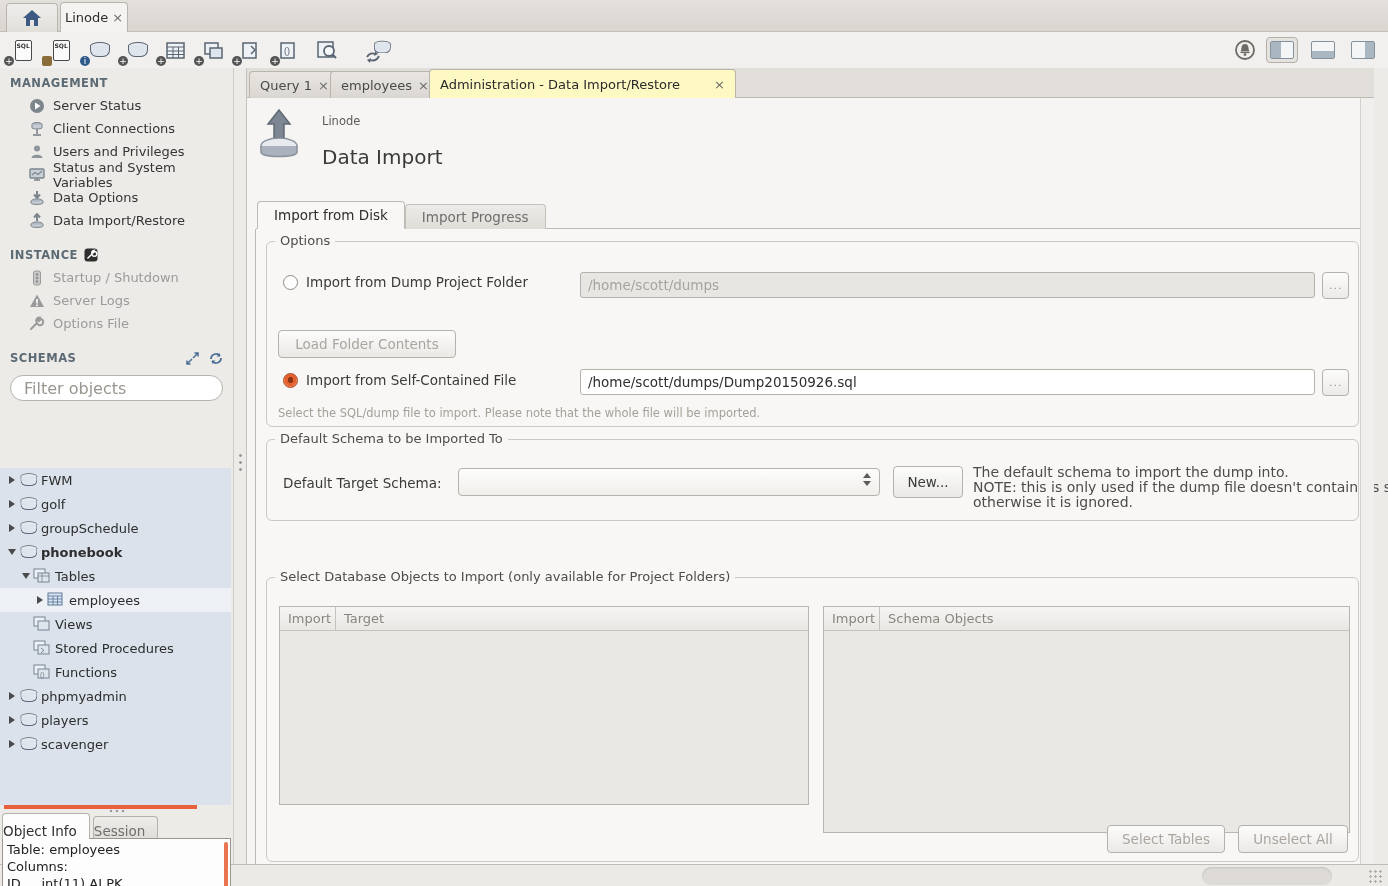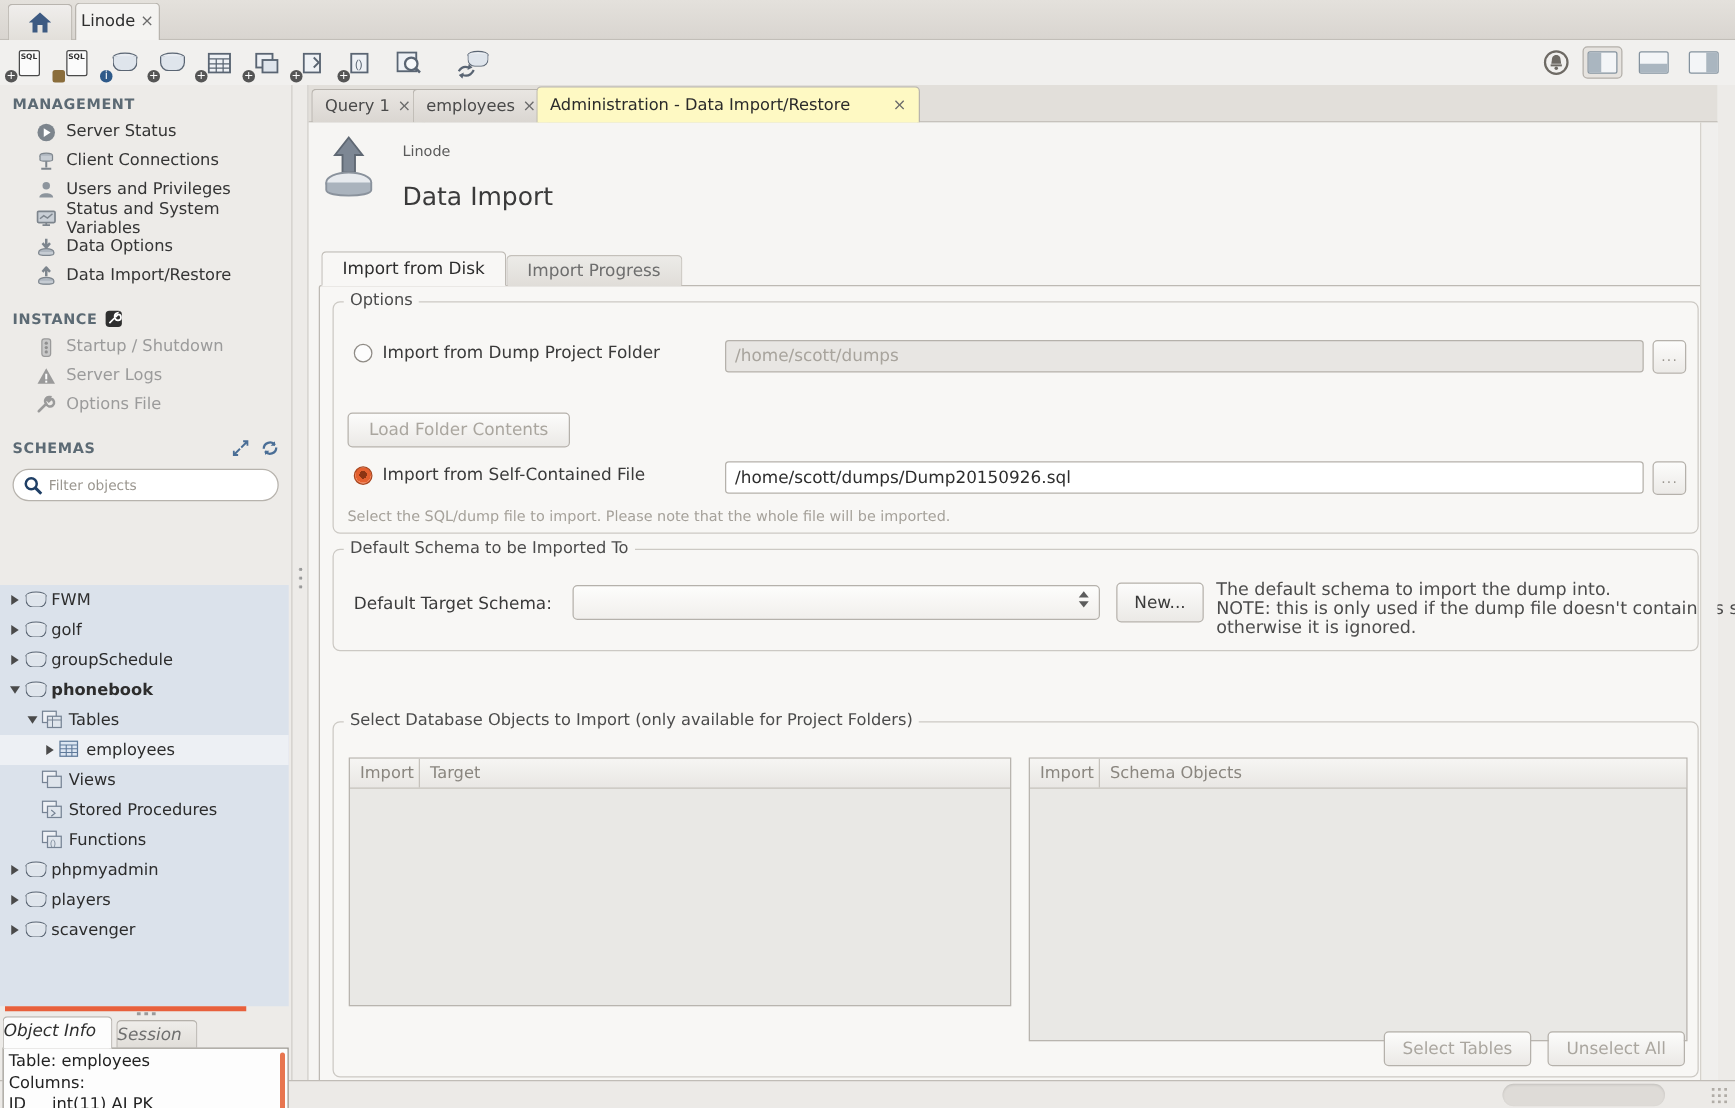--- a/index.html
+++ b/index.html
@@ -30,39 +30,39 @@
 
   
   .sidebar { position:absolute; left:0; top:68px; width:233px; height:796px; background:#edebe8; }
   .side-section-header { display:flex; align-items:center; justify-content:space-between; padding:8px 10px 4px 10px; color:#5c6a74; font-size:11.5px; font-weight:bold; letter-spacing:0.5px; }
   .side-item { display:flex; align-items:center; gap:8px; height:23px; padding-left:28px; color:#353535; cursor:pointer; }
   .side-item.disabled { color:#9b9b9b; cursor:default; }
   .side-icon { width:17px; height:17px; flex:0 0 17px; display:flex; align-items:center; justify-content:center; }
   .hdr-icons { display:flex; gap:10px; }
 
   .filter-box { margin:6px 10px 6px 10px; height:26px; background:#fff; border:1px solid #b7b3ad; border-radius:13px; display:flex; align-items:center; padding:0 8px; gap:5px; }
-  .filter-box input { border:none; outline:none; flex:1; font-size:11px; color:#444; background:transparent; font-family:inherit; }
+  .filter-box input { border:none; outline:none; flex:1; font-size:16px; color:#444; background:transparent; font-family:inherit; }
   .filter-box input::placeholder { color:#9a968f; }
 
   .schema-tree { position:absolute; left:0; top:400px; width:231px; height:337px; background:#dbe2eb; overflow:hidden; }
   .tree-row { display:flex; align-items:center; height:24px; font-size:13px; color:#2d2d2d; cursor:pointer; }
   .tree-row.selected { background:#edf0f4; }
   .tree-row.bold { font-weight:bold; }
   .tw { width:13px; flex:0 0 13px; display:flex; align-items:center; justify-content:center; }
   .tri-r { width:0; height:0; border-left:6px solid #4a4a4a; border-top:4px solid transparent; border-bottom:4px solid transparent; }
   .tri-d { width:0; height:0; border-top:6px solid #4a4a4a; border-left:4px solid transparent; border-right:4px solid transparent; }
   .t-icon { width:18px; height:16px; margin:0 4px 0 1px; flex:0 0 18px; }
   .lvl0 { padding-left:5px; } .lvl1 { padding-left:19px; } .lvl2 { padding-left:33px; }
 
   .orange-line { position:absolute; left:4px; top:737px; width:193px; height:4px; background:#e8603c; }
   .splitter-dots { position:absolute; left:108px; top:741px; width:18px; height:4px;
      background:radial-gradient(circle 1.5px, #9a9a9a 1.4px, transparent 1.6px) 0 0/6px 4px repeat-x; }
 
   .info-tabs { position:absolute; left:2px; top:745px; height:26px; display:flex; gap:3px; }
-  .info-tab { padding:3px 12px 0 0; height:26px; font-size:13.5px; display:flex; align-items:flex-start; border:1px solid #b5b1ab; border-bottom:none; border-radius:4px 4px 0 0;font-style:italic; }
+  .info-tab { padding:3px 12px 0 0; height:26px; font-size:13.5px; display:flex; align-items:flex-end; border:1px solid #b5b1ab; border-bottom:none; border-radius:4px 4px 0 0; }
   .info-tab.active { background:#fdfdfd; color:#2e2e2e; position:relative; z-index:2; }
   .info-tab.inactive { background:linear-gradient(#efedea,#e0ddd8); color:#6f6f6f; margin-top:3px; height:23px; }
   .info-panel { position:absolute; left:2px; top:770px; width:229px; height:91px; background:#fdfdfd; border:1px solid #9a968f; z-index:1; }
   .info-panel pre { font-family:"DejaVu Sans","Liberation Sans",sans-serif; font-size:13px; color:#222; line-height:17px; padding:2px 4px; white-space:pre; }
   .info-scroll { position:absolute; right:2px; top:3px; width:4px; height:48px; background:#e8754f; border-radius:2px; }
 
   .side-splitter { position:absolute; left:233px; top:68px; width:14px; height:796px; background:#edebe8; border-left:1px solid #d0cdc8; border-right:1px solid #c6c3be; }
   .side-splitter .grip { position:absolute; left:4px; top:384px; width:5px; height:22px;
      background:radial-gradient(circle 1.4px, #9a9a9a 1.3px, transparent 1.5px) 0 0/5px 7px repeat-y; }
 

